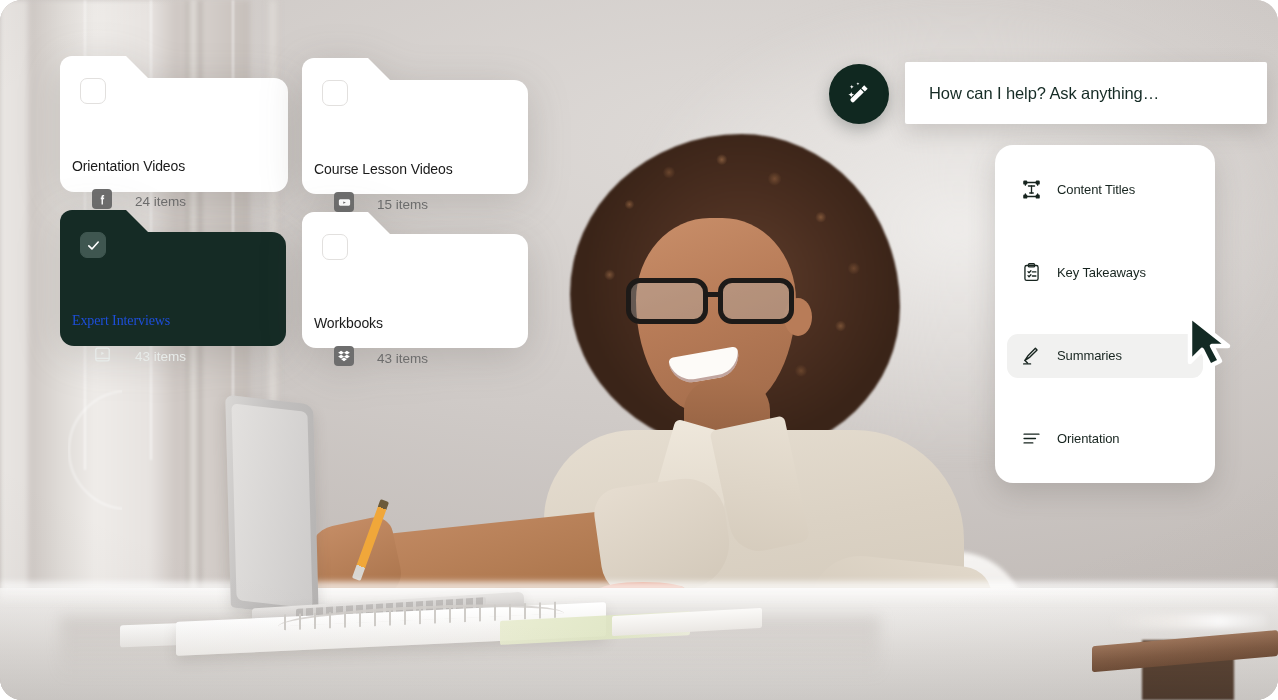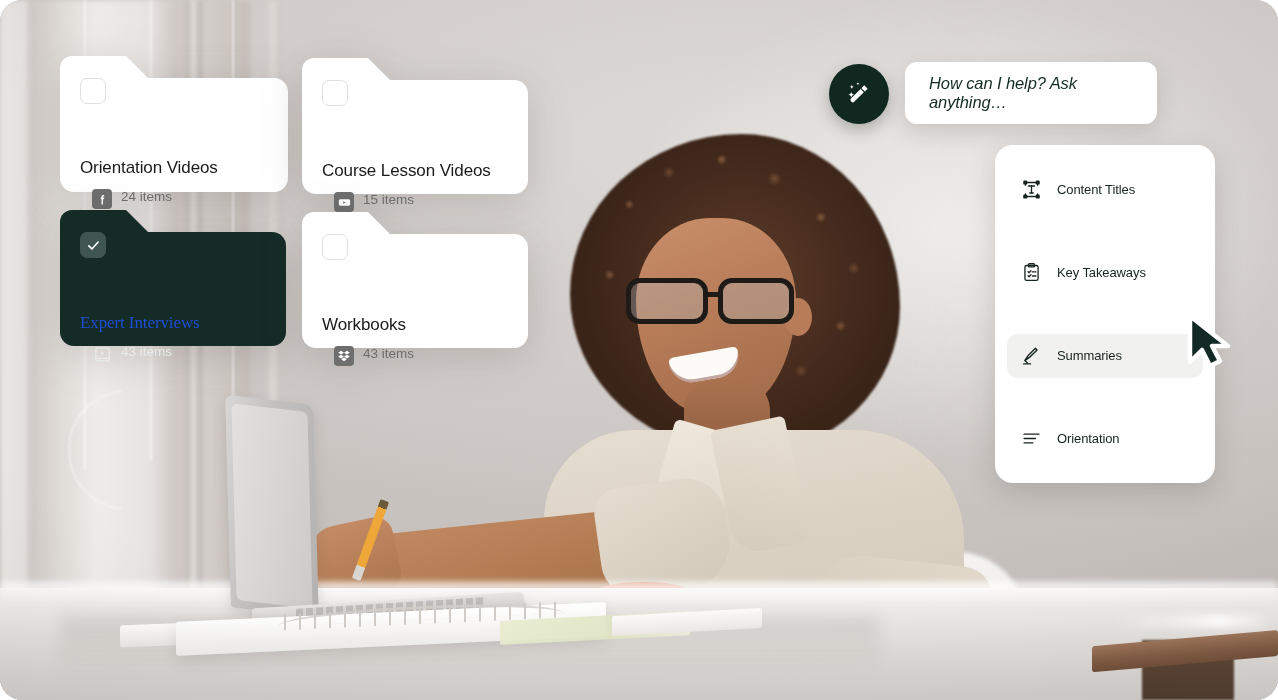--- a/index.html
+++ b/index.html
@@ -357,30 +357,30 @@
     border-radius:7px;
     background:#ffffff;
   }
   .folder.selected .fcheck {
     background:#3f5650; border-color:#3f5650;
     display:flex; align-items:center; justify-content:center;
   }
   .fcheck svg { display:block; }
 
   .ftitle {
-    position:absolute; left:20px;
-    font-size:17px; color:#1a1a1a; letter-spacing:-.1px;
+    position:absolute; left:12px;
+    font-size:14px; color:#1a1a1a; letter-spacing:-.1px;
     white-space:nowrap;
     text-align:center;
   }
   .folder.selected .ftitle { color:#1d4ed8;font-family:Liberation Serif, serif; }
 
   .fmeta {
     position:absolute; left:20px;
-    display:flex; align-items:flex-start; gap:9px;padding-left:12px;
+    display:flex; align-items:flex-end; gap:23px;padding-left:12px;
   }
   .fmeta .ficon {
     width:20px; height:20px; border-radius:4px;
     display:flex; align-items:center; justify-content:center;
     background:#6e6e6e;
   }
   .folder.selected .fmeta .ficon { background:transparent; }
   .fmeta .fcount { font-size:13.5px; color:#6d6d6d; }
   .folder.selected .fmeta .fcount { color:#e7ebe9; }
 
@@ -408,27 +408,26 @@
   
   .wand-btn {
     position:absolute; left:829px; top:64px;
     width:60px; height:60px; border-radius:50%;
     background:#102820;
     display:flex; align-items:center; justify-content:center;
     box-shadow:0 6px 16px rgba(40,50,45,.30);
   }
   .ask-bar {
     position:absolute; left:905px; top:62px;
-    width:252px; height:62px;
+    width:362px; height:62px;
     background:#ffffff;
-    border-radius:12px;
+    border-radius:2px;
     display:flex; align-items:center;
     padding-left:24px;
     box-shadow:0 8px 22px rgba(70,66,62,.18);
-    font-style:italic;
   }
   .ask-bar span { font-size:16.5px; color:#152b25; letter-spacing:-.1px; }
 
   .menu {
     position:absolute; left:995px; top:145px;
     width:220px; height:338px;
     background:#ffffff;
     border-radius:18px;
     box-shadow:0 10px 28px rgba(70,66,62,.20);
     padding:22px 12px;

